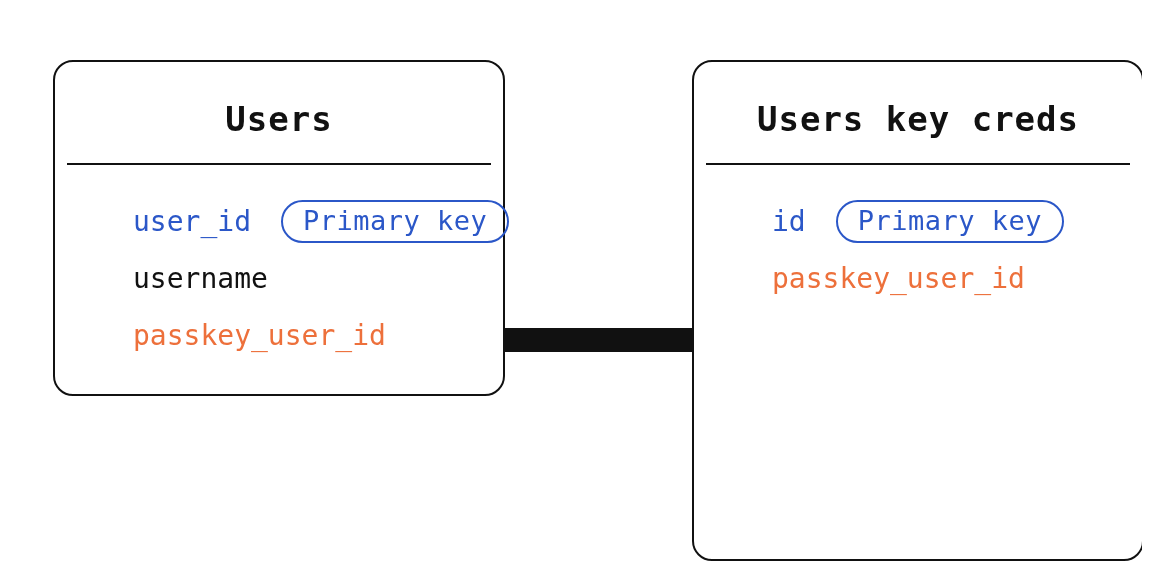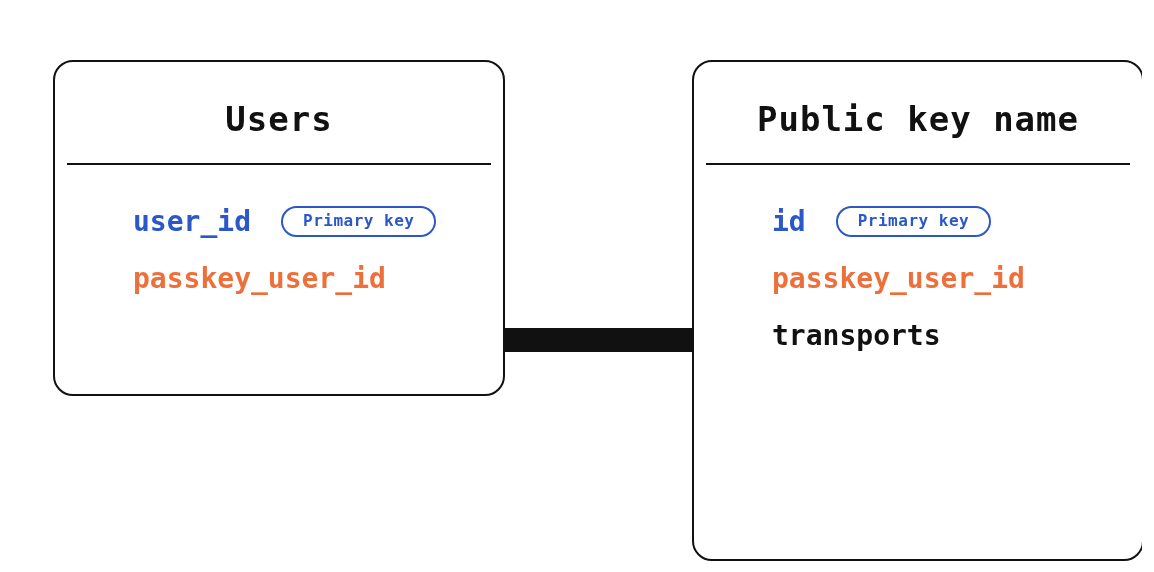--- a/index.html
+++ b/index.html
@@ -50,32 +50,32 @@
   }
   .er-body { padding: 28px 10px 0 42px; }
   .field-row {
     height: 57px;
     display: flex;
     align-items: center;
     gap: 18px;
     font-size: 28px;
     white-space: nowrap;
   }
-  .field-name { color: var(--ink); font-weight: bold; }
+  .field-name { color: var(--ink); }
   .field-name.c-blue   { color: var(--blue); }
   .field-name.c-orange { color: var(--orange); }
   .pk-badge {
     display: inline-flex;
     align-items: center;
     justify-content: center;
     border: 2px solid var(--blue);
     border-radius: 999px;
     color: var(--blue);
-    font-size: 16px;
-    font-weight: bold;
+    font-size: 27px;
+    font-weight: normal;
     padding: 3px 20px 5px 20px;
     letter-spacing: 0.5px;
   }
 </style>
 </head>
 <body>
 
 <div class="canvas">
 
   <div class="relationship-line"></div>
@@ -83,36 +83,36 @@
   <div class="er-table users">
     <div class="er-header">
       <span class="er-title">Users</span>
     </div>
     <div class="er-body">
       <div class="field-row">
         <span class="field-name c-blue">user_id</span>
         <span class="pk-badge">Primary key</span>
       </div>
       <div class="field-row">
+        <span class="field-name">username</span>
+      </div>
+      <div class="field-row">
         <span class="field-name c-orange">passkey_user_id</span>
       </div>
     </div>
   </div>
 
   <div class="er-table creds">
     <div class="er-header">
-      <span class="er-title">Public key name</span>
+      <span class="er-title">Users key creds</span>
     </div>
     <div class="er-body">
       <div class="field-row">
         <span class="field-name c-blue">id</span>
         <span class="pk-badge">Primary key</span>
       </div>
       <div class="field-row">
         <span class="field-name c-orange">passkey_user_id</span>
       </div>
-      <div class="field-row">
-        <span class="field-name">transports</span>
-      </div>
     </div>
   </div>
 
 </div>
 
 </body></html>

